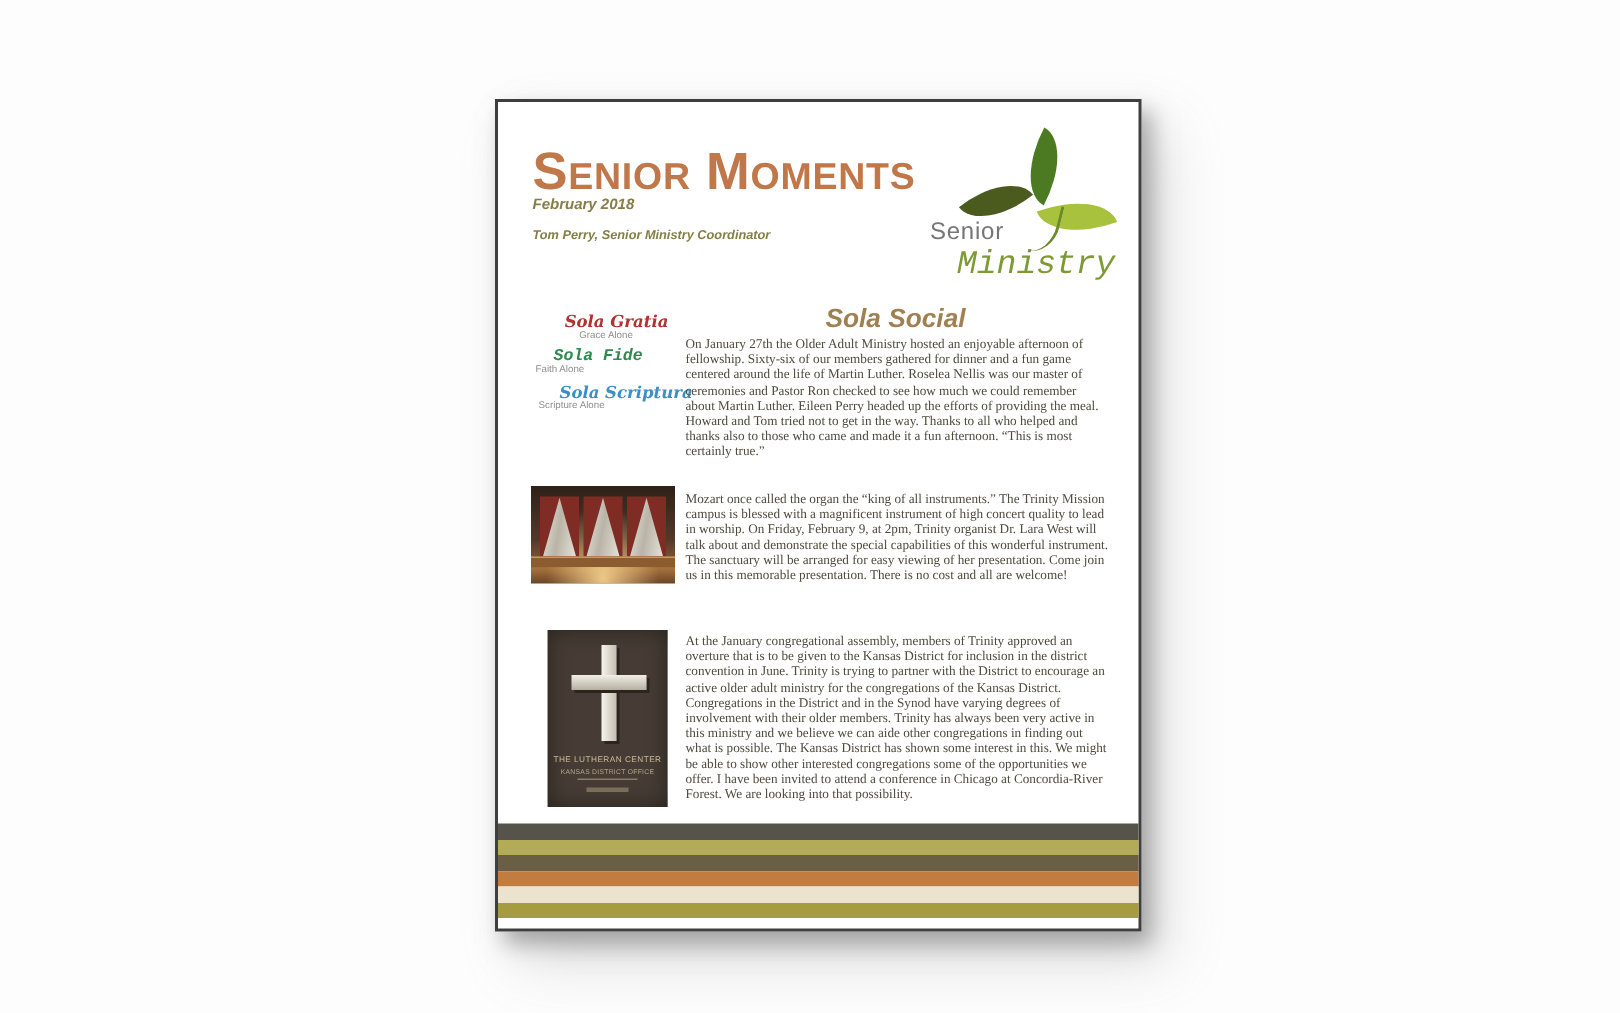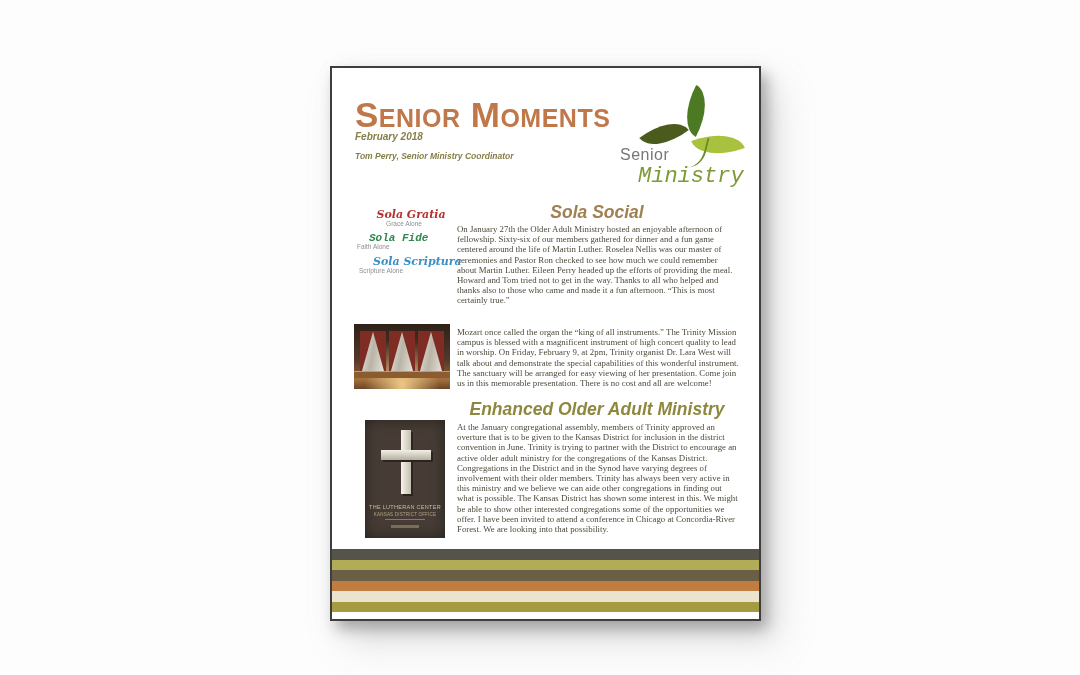--- a/index.html
+++ b/index.html
@@ -103,21 +103,20 @@
     <div class="article-body" style="top:156px">On January 27th the Older Adult Ministry hosted an enjoyable afternoon of fellowship. Sixty-six of our members gathered for dinner and a fun game centered around the life of Martin Luther. Roselea Nellis was our master of ceremonies and Pastor Ron checked to see how much we could remember about Martin Luther. Eileen Perry headed up the efforts of providing the meal. Howard and Tom tried not to get in the way. Thanks to all who helped and thanks also to those who came and made it a fun afternoon. “This is most certainly true.”</div>
 
     <div class="organ">
       <div class="pipes pg1"></div>
       <div class="pipes pg2"></div>
       <div class="pipes pg3"></div>
       <div class="organ-ledge"></div>
     </div>
     <div class="article-body" style="top:259px">Mozart once called the organ the “king of all instruments.” The Trinity Mission campus is blessed with a magnificent instrument of high concert quality to lead in worship. On Friday, February 9, at 2pm, Trinity organist Dr. Lara West will talk about and demonstrate the special capabilities of this wonderful instrument. The sanctuary will be arranged for easy viewing of her presentation. Come join us in this memorable presentation. There is no cost and all are welcome!</div>
 
-    <div class="article-title" style="top: 331px; color: rgb(142, 136, 63);">Enhanced Older Adult Ministry</div>
     <div class="sign">
       <div class="cross-v"></div>
       <div class="cross-h"></div>
       <div class="sign-line1">THE LUTHERAN CENTER</div>
       <div class="sign-line2">KANSAS DISTRICT OFFICE</div>
       <div class="sign-rule"></div>
       <div class="sign-small"></div>
     </div>
     <div class="article-body" style="top:354px">At the January congregational assembly, members of Trinity approved an overture that is to be given to the Kansas District for inclusion in the district convention in June. Trinity is trying to partner with the District to encourage an active older adult ministry for the congregations of the Kansas District. Congregations in the District and in the Synod have varying degrees of involvement with their older members. Trinity has always been very active in this ministry and we believe we can aide other congregations in finding out what is possible. The Kansas District has shown some interest in this. We might be able to show other interested congregations some of the opportunities we offer. I have been invited to attend a conference in Chicago at Concordia-River Forest. We are looking into that possibility.</div>
 

